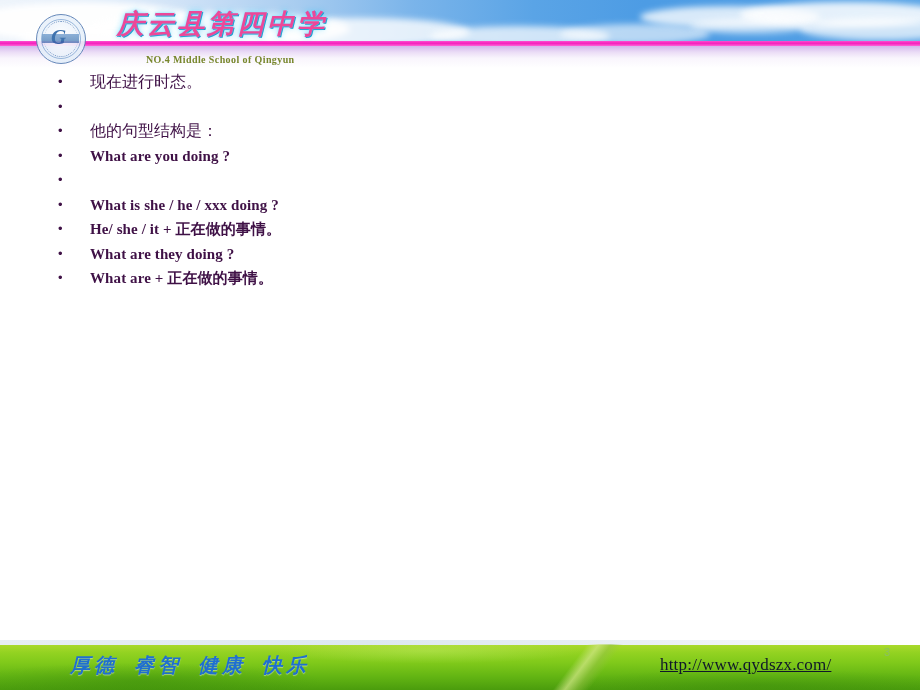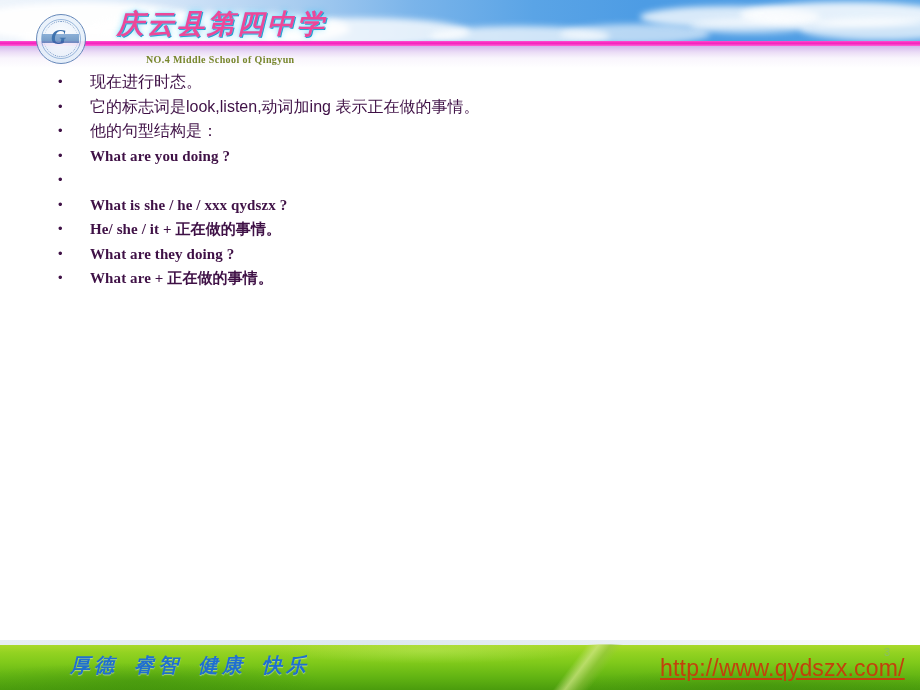--- a/index.html
+++ b/index.html
@@ -248,23 +248,23 @@
     font-style: italic;
     color: #1f6fd0;
     letter-spacing: 4px;
     text-shadow: 0 1px 1px rgba(255,255,255,.45);
     white-space: nowrap;
   }
   .footer-motto span { margin-right: 16px; }
   .footer-url {
     position: absolute;
     left: 660px; top: 655px;
-    font-family: Liberation Sans, sans-serif;
-    font-size: 23px;
-    color: #c2410c;
+    font-family: Liberation Serif, serif;
+    font-size: 17px;
+    color: #0f172a;
     letter-spacing: .2px;
     white-space: nowrap;
   }
   .slide-number {
     position: absolute;
     left: 884px; top: 646px;
     font-size: 11px;
     color: #8bbf63;
   }
 </style>
@@ -296,25 +296,25 @@
       <div class="logo-mark">G</div>
     </div>
 
     <div class="school-name-cn">庆云县第四中学</div>
     <div class="school-name-en">NO.4 Middle School of Qingyun</div>
   </div>
 
   <div class="content">
     <ul class="bullets">
         <li class="plain"><span class="dot">•</span><span class="txt">现在进行时态。</span></li>
-        <li class="plain"><span class="dot">•</span><span class="txt">它的标志词是look,listen,动词加ing  表示正在做的事情。</span></li>
+        <li class="plain"><span class="dot">•</span></li>
         <li class="plain"><span class="dot">•</span><span class="txt">他的句型结构是：</span></li>
         <li class="bold"><span class="dot">•</span><span class="txt">What are you doing ?</span></li>
         <li class="bold"><span class="dot">•</span></li>
-        <li class="bold"><span class="dot">•</span><span class="txt">What is  she / he / xxx qydszx ?</span></li>
+        <li class="bold"><span class="dot">•</span><span class="txt">What is  she / he / xxx doing ?</span></li>
         <li class="bold"><span class="dot">•</span><span class="txt">He/ she / it + 正在做的事情。</span></li>
         <li class="bold"><span class="dot">•</span><span class="txt">What are  they doing ?</span></li>
         <li class="bold"><span class="dot">•</span><span class="txt">What are + 正在做的事情。</span></li>
       </ul>
   </div>
 
   <div class="footer">
     <div class="footer-skyline"></div>
     <div class="footer-grass"></div>
     <div class="footer-path"></div>

